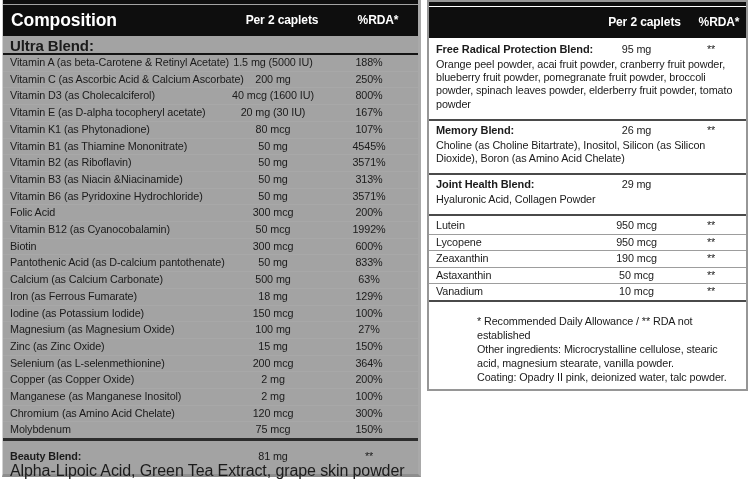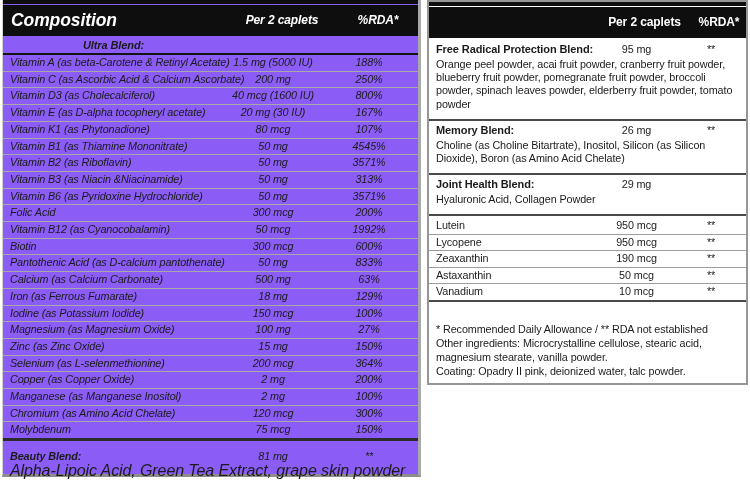--- a/index.html
+++ b/index.html
@@ -17,37 +17,36 @@
   .hbar {
     height: 31px; background: #0e0e0e; color: #fff;
     display: flex; align-items: center;
   }
   .hlabel { font-weight: bold; font-size: 12px; text-align: center; }
 
   
   .panel-left {
     position: absolute; left: 2px; top: 0;
     width: 419px; height: 477px;
-    background: #8b5cf6;
+    background: #a3a3a3;
     border-left: 1px solid #d2d2d2;
     border-right: 3px solid #a9a9a9;
     border-bottom: 3px solid #8d8d8d;
-    font-style: italic;
   }
   .panel-left .title { flex: 1 1 0; font-weight: bold; font-size: 17.5px; padding-left: 8px; white-space: nowrap; }
 
   .lrow { display: flex; align-items: center; padding: 0 9px 0 7px; font-size: 10.8px; line-height: 15.7px; }
   .ln { flex: 1 1 0; min-width: 0; white-space: nowrap; overflow: visible; }
   .la { flex: 0 0 112px; text-align: center; white-space: nowrap; }
   .lr { flex: 0 0 80px;  text-align: center; white-space: nowrap; }
   .hbar .la, .hbar .lr { line-height: 31px; }
 
   .section-row { border-bottom: 2px solid #141414; line-height: 15px; padding-top: 2px; }
   .bold { font-weight: bold; }
-  .section-row .ln { font-size: 11px; text-align: center; }
+  .section-row .ln { font-size: 15px; }
 
   #left-rows .nrow { border-bottom: 1px solid #a8a8a8; }
   #left-rows div.nrow:last-of-type { border-bottom: none; }
 
   .double-rule { height: 2px; border-top: 2px solid #2c2c2c; border-bottom: 1px solid #2c2c2c; margin: 0; }
   .beauty-row { padding-top: 8px; line-height: 15px; }
   .ingredients-line { font-size: 16px; line-height: 14.5px; padding: 0 9px 2px 7px; }
 
   
   .panel-right {
@@ -64,21 +63,21 @@
   .panel-right .hbar .ra, .panel-right .hbar .rr { line-height: 31px; }
 
   .right-content { padding-top: 4px; }
   .blend-title { font-size: 11px; }
   .blend .ingredients { font-size: 10.8px; line-height: 13.2px; padding: 1px 8px 8px 7px; }
   .srule { border-top: 2px solid #4a4a4a; margin-bottom: 2px; }
 
   .nrow2 { line-height: 15.5px; border-bottom: 1px solid #9d9d9d; }
   .bottom-rule { border-top: 2px solid #4a4a4a; margin-top: -1px; }
 
-  .footnotes { padding: 20px 8px 5px 7px; font-size: 10.8px; line-height: 14px; }
+  .footnotes { padding: 12px 8px 5px 7px; font-size: 10.8px; line-height: 14px; margin-left: 41px; }
   .footnotes p { margin: 0; }
 </style>
 </head>
 <body>
 
 <div class="canvas">
 
   <section class="panel-left">
     <div class="top-strip"></div>
     <header class="hbar">

